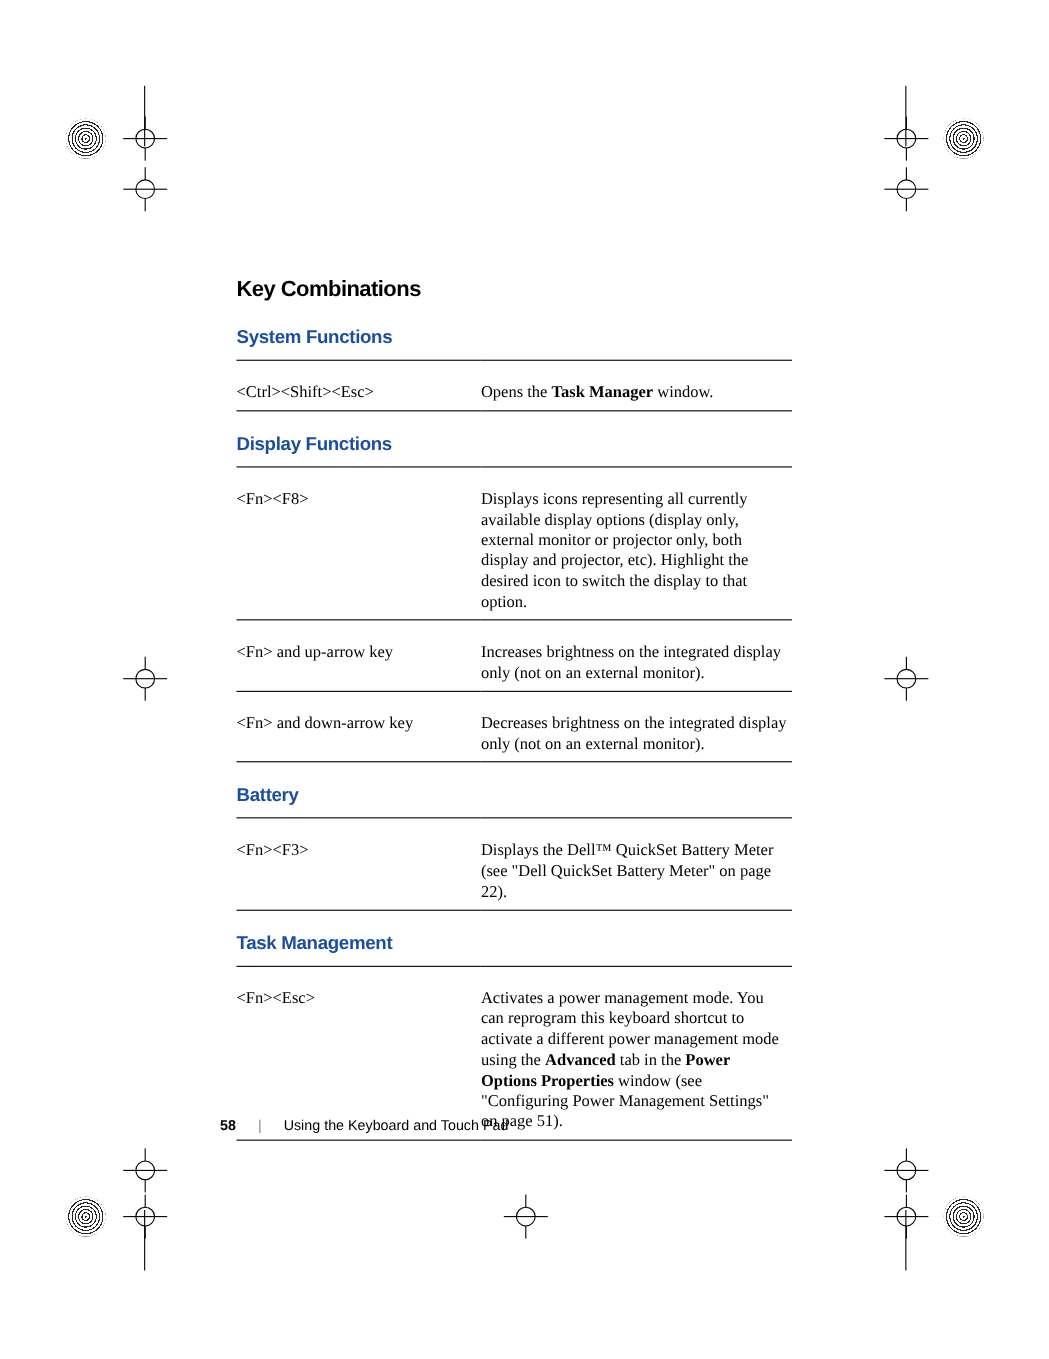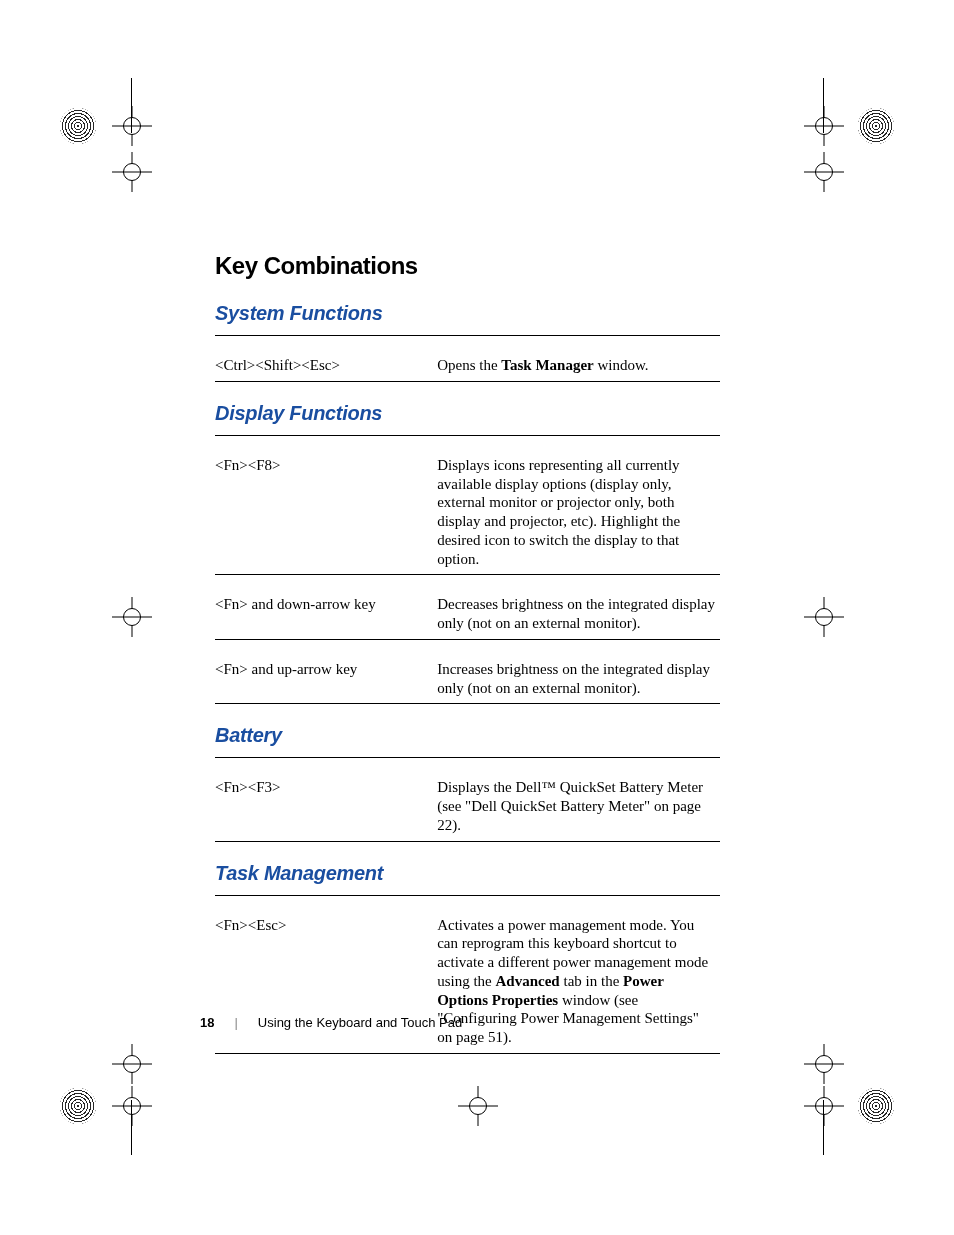--- a/index.html
+++ b/index.html
@@ -14,32 +14,31 @@
   }
   .content {
     position: absolute;
     left: 215px;
     top: 252px;
     width: 505px;
   }
   h1 {
     font-family: Arial, Helvetica, sans-serif;
     font-weight: 700;
-    font-size: 24px;
+    font-size: 20px;
     margin: 0 0 22px 0;
     letter-spacing: -0.5px;
   }
   h2 {
     font-family: Arial, Helvetica, sans-serif;
     font-weight: 700;
-    font-size: 20px;
+    font-size: 17px;
     color: #1a4ea0;
     margin: 0 0 10px 0;
     letter-spacing: -0.3px;
-    font-style: italic;
   }
   table.kc {
     width: 100%;
     border-collapse: collapse;
     margin-bottom: 20px;
   }
   table.kc td {
     vertical-align: top;
     padding: 20px 4px 6px 0;
     font-size: 15px;
@@ -122,26 +121,26 @@
     </table>
 
   <h2>Display Functions</h2>
   <table class="kc">
     <tbody>
         <tr>
       <td class="key">&lt;Fn&gt;&lt;F8&gt;</td>
       <td class="desc">Displays icons representing all currently available display options (display only, external monitor or projector only, both display and projector, etc). Highlight the desired icon to switch the display to that option.</td>
     </tr>
     <tr>
+      <td class="key">&lt;Fn&gt; and up-arrow key</td>
+      <td class="desc">Increases brightness on the integrated display only (not on an external monitor).</td>
+    </tr>
+    <tr>
       <td class="key">&lt;Fn&gt; and down-arrow key</td>
       <td class="desc">Decreases brightness on the integrated display only (not on an external monitor).</td>
-    </tr>
-    <tr>
-      <td class="key">&lt;Fn&gt; and up-arrow key</td>
-      <td class="desc">Increases brightness on the integrated display only (not on an external monitor).</td>
     </tr>
   </tbody>
     </table>
 
   <h2>Battery</h2>
   <table class="kc">
     <tbody>
         <tr>
       <td class="key">&lt;Fn&gt;&lt;F3&gt;</td>
       <td class="desc">Displays the Dell™ QuickSet Battery Meter (see "Dell QuickSet Battery Meter" on page 22).</td>
@@ -156,21 +155,21 @@
       <td class="key">&lt;Fn&gt;&lt;Esc&gt;</td>
       <td class="desc">
         <span>Activates a power management mode. You can reprogram this keyboard shortcut to activate a different power management mode using the </span><span class="bold">Advanced</span><span> tab in the </span><span class="bold">Power Options Properties</span><span> window (see "Configuring Power Management Settings" on page 51).</span>
       </td>
     </tr>
   </tbody>
     </table>
 </div>
 
 <div class="footer">
-  <span class="pn">18</span>
+  <span class="pn">58</span>
   <span class="sep">|</span>
   <span>Using the Keyboard and Touch Pad</span>
 </div>
 
 <div class="reg" style="left:60px; top:108px;"></div>
 <div class="reg" style="left:858px; top:108px;"></div>
 <div class="reg" style="left:60px; top:1088px;"></div>
 <div class="reg" style="left:858px; top:1088px;"></div>
 
 <div class="cross" style="left:118px; top:112px;">

